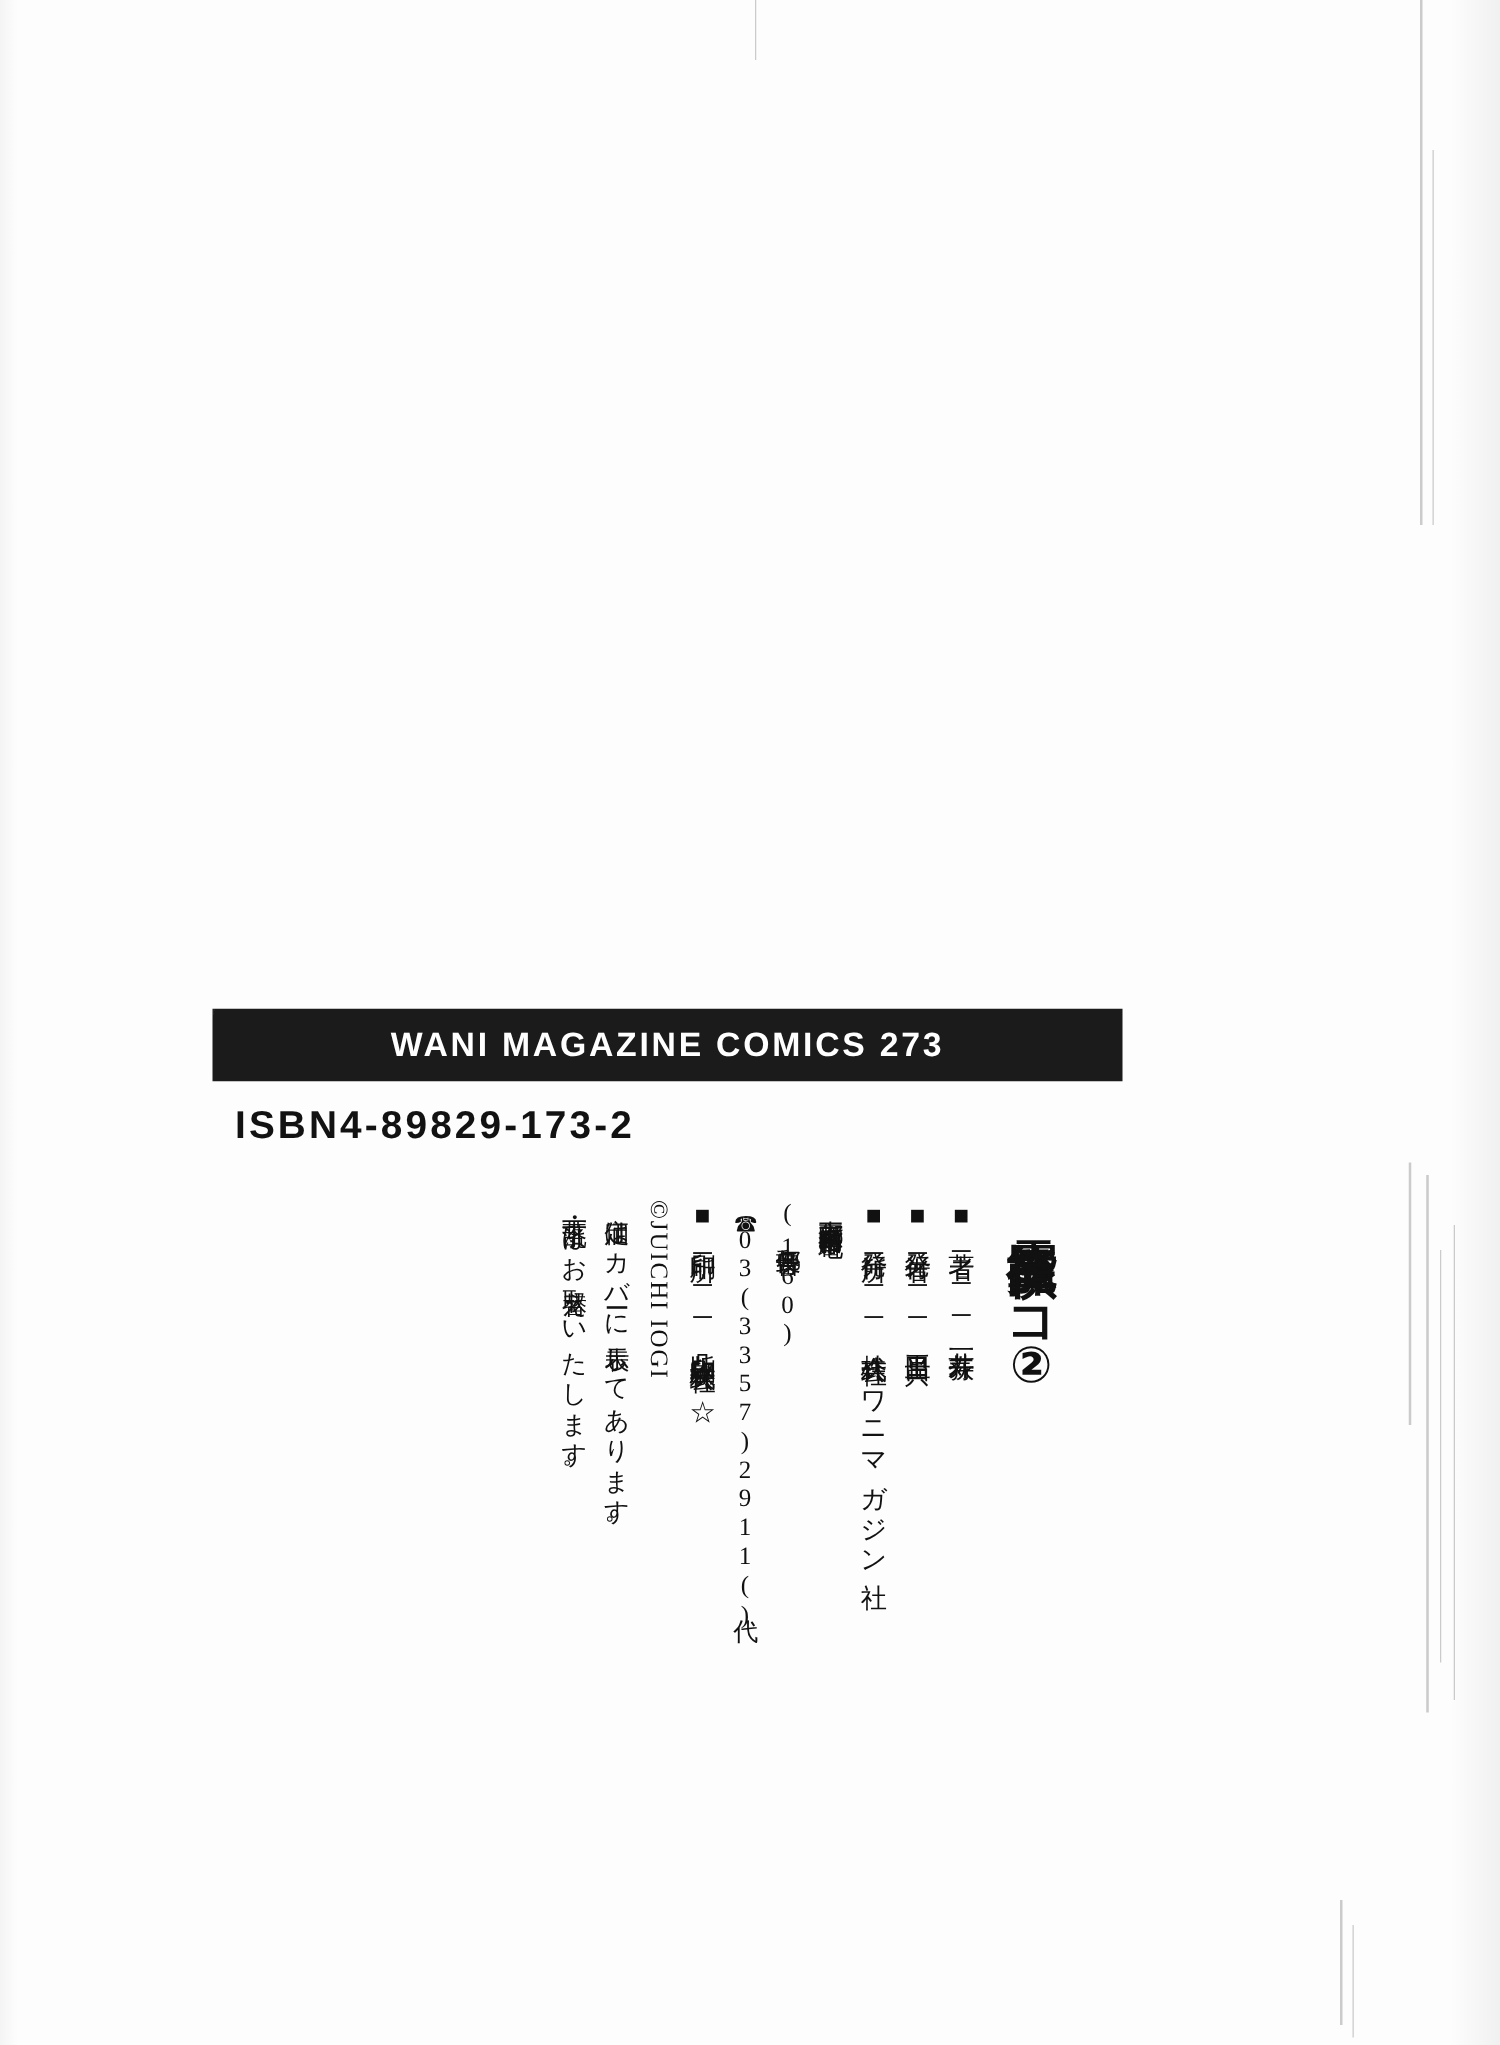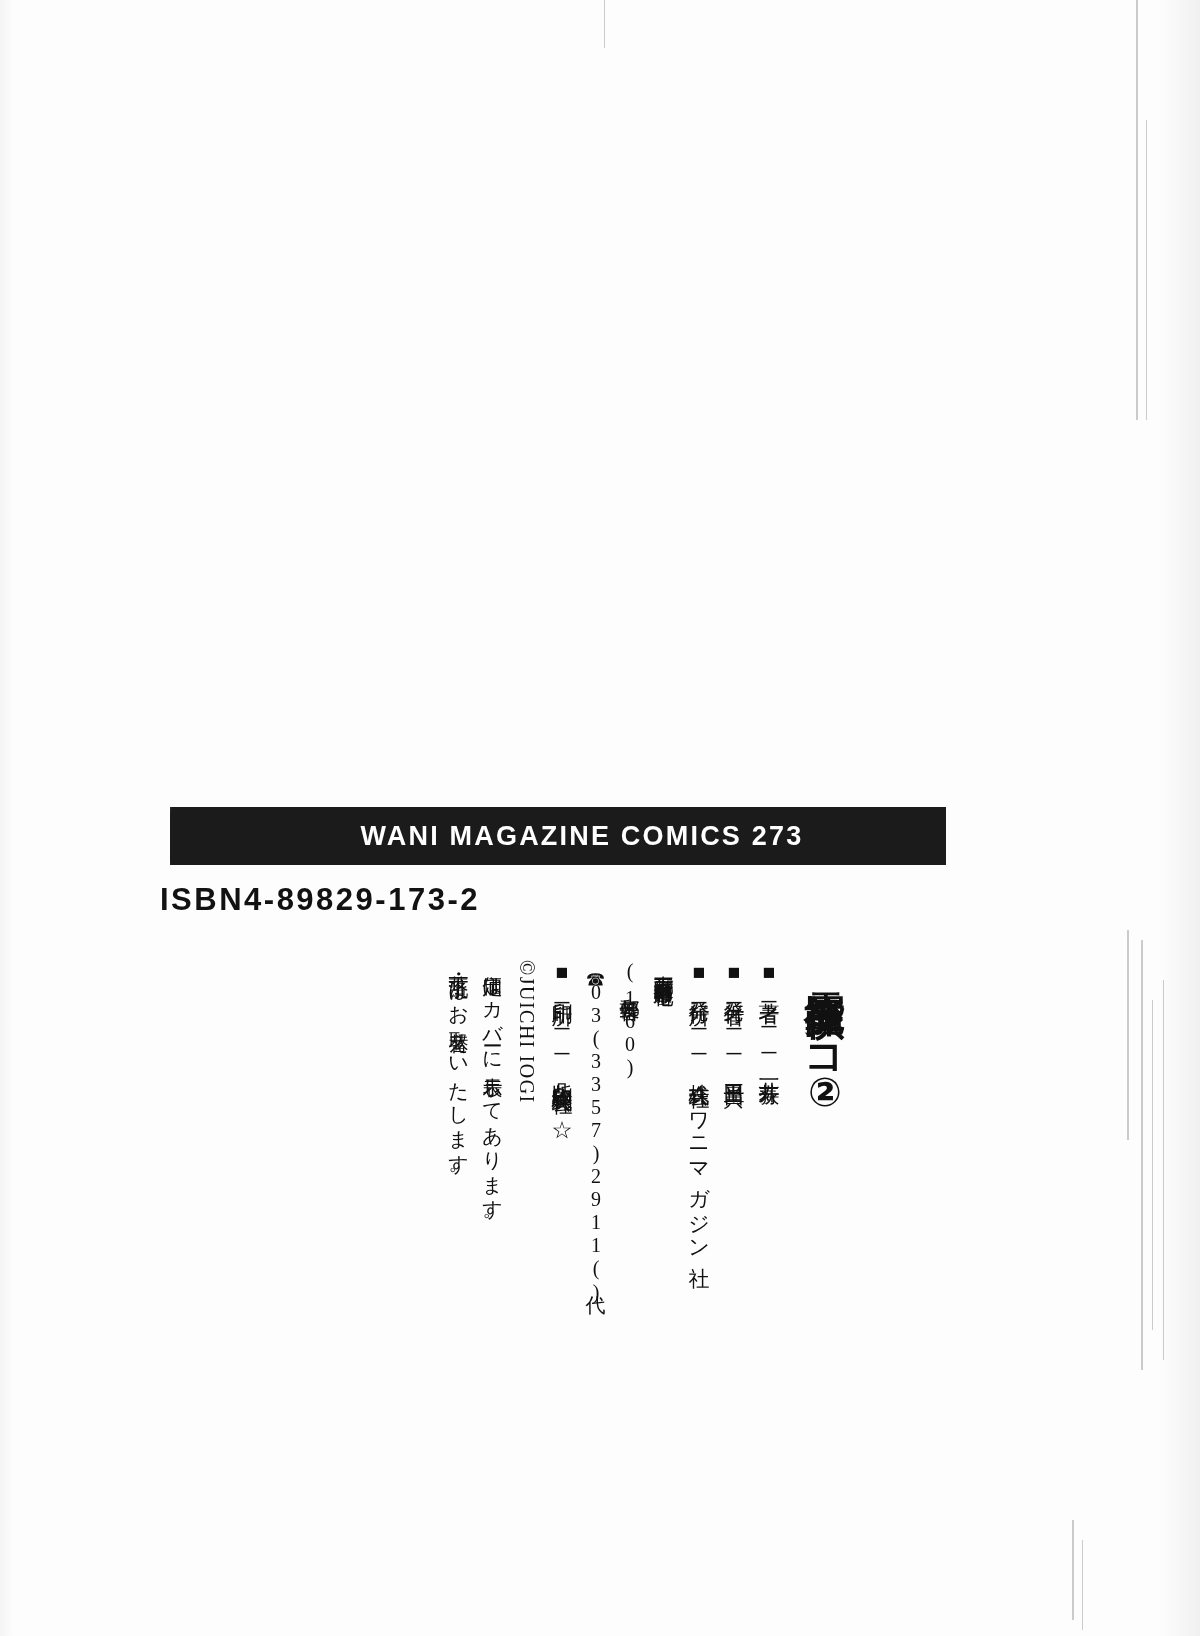--- a/index.html
+++ b/index.html
@@ -46,33 +46,32 @@
     top: 807px;
     width: 728px;
     height: 58px;
     background: #1b1b1b;
     background-image:
       linear-gradient(105deg, rgba(255,255,255,0.05) 0 2px, rgba(0,0,0,0) 2px 9px),
       linear-gradient(80deg, rgba(255,255,255,0.04) 0 1px, rgba(0,0,0,0) 1px 13px);
     display: flex;
     align-items: center;
     justify-content: center;
-    padding-left: 48px;
   }
   #banner-text {
     color: #ffffff;
     font-size: 27px;
     letter-spacing: 2.2px;
     font-weight: 600;
     white-space: nowrap;
   }
 
   #isbn {
     position: absolute;
-    left: 160px;
+    left: 188px;
     top: 882px;
     font-size: 31px;
     letter-spacing: 2.5px;
     font-weight: 600;
     color: #121212;
     white-space: nowrap;
   }
 
   
   #colophon {

